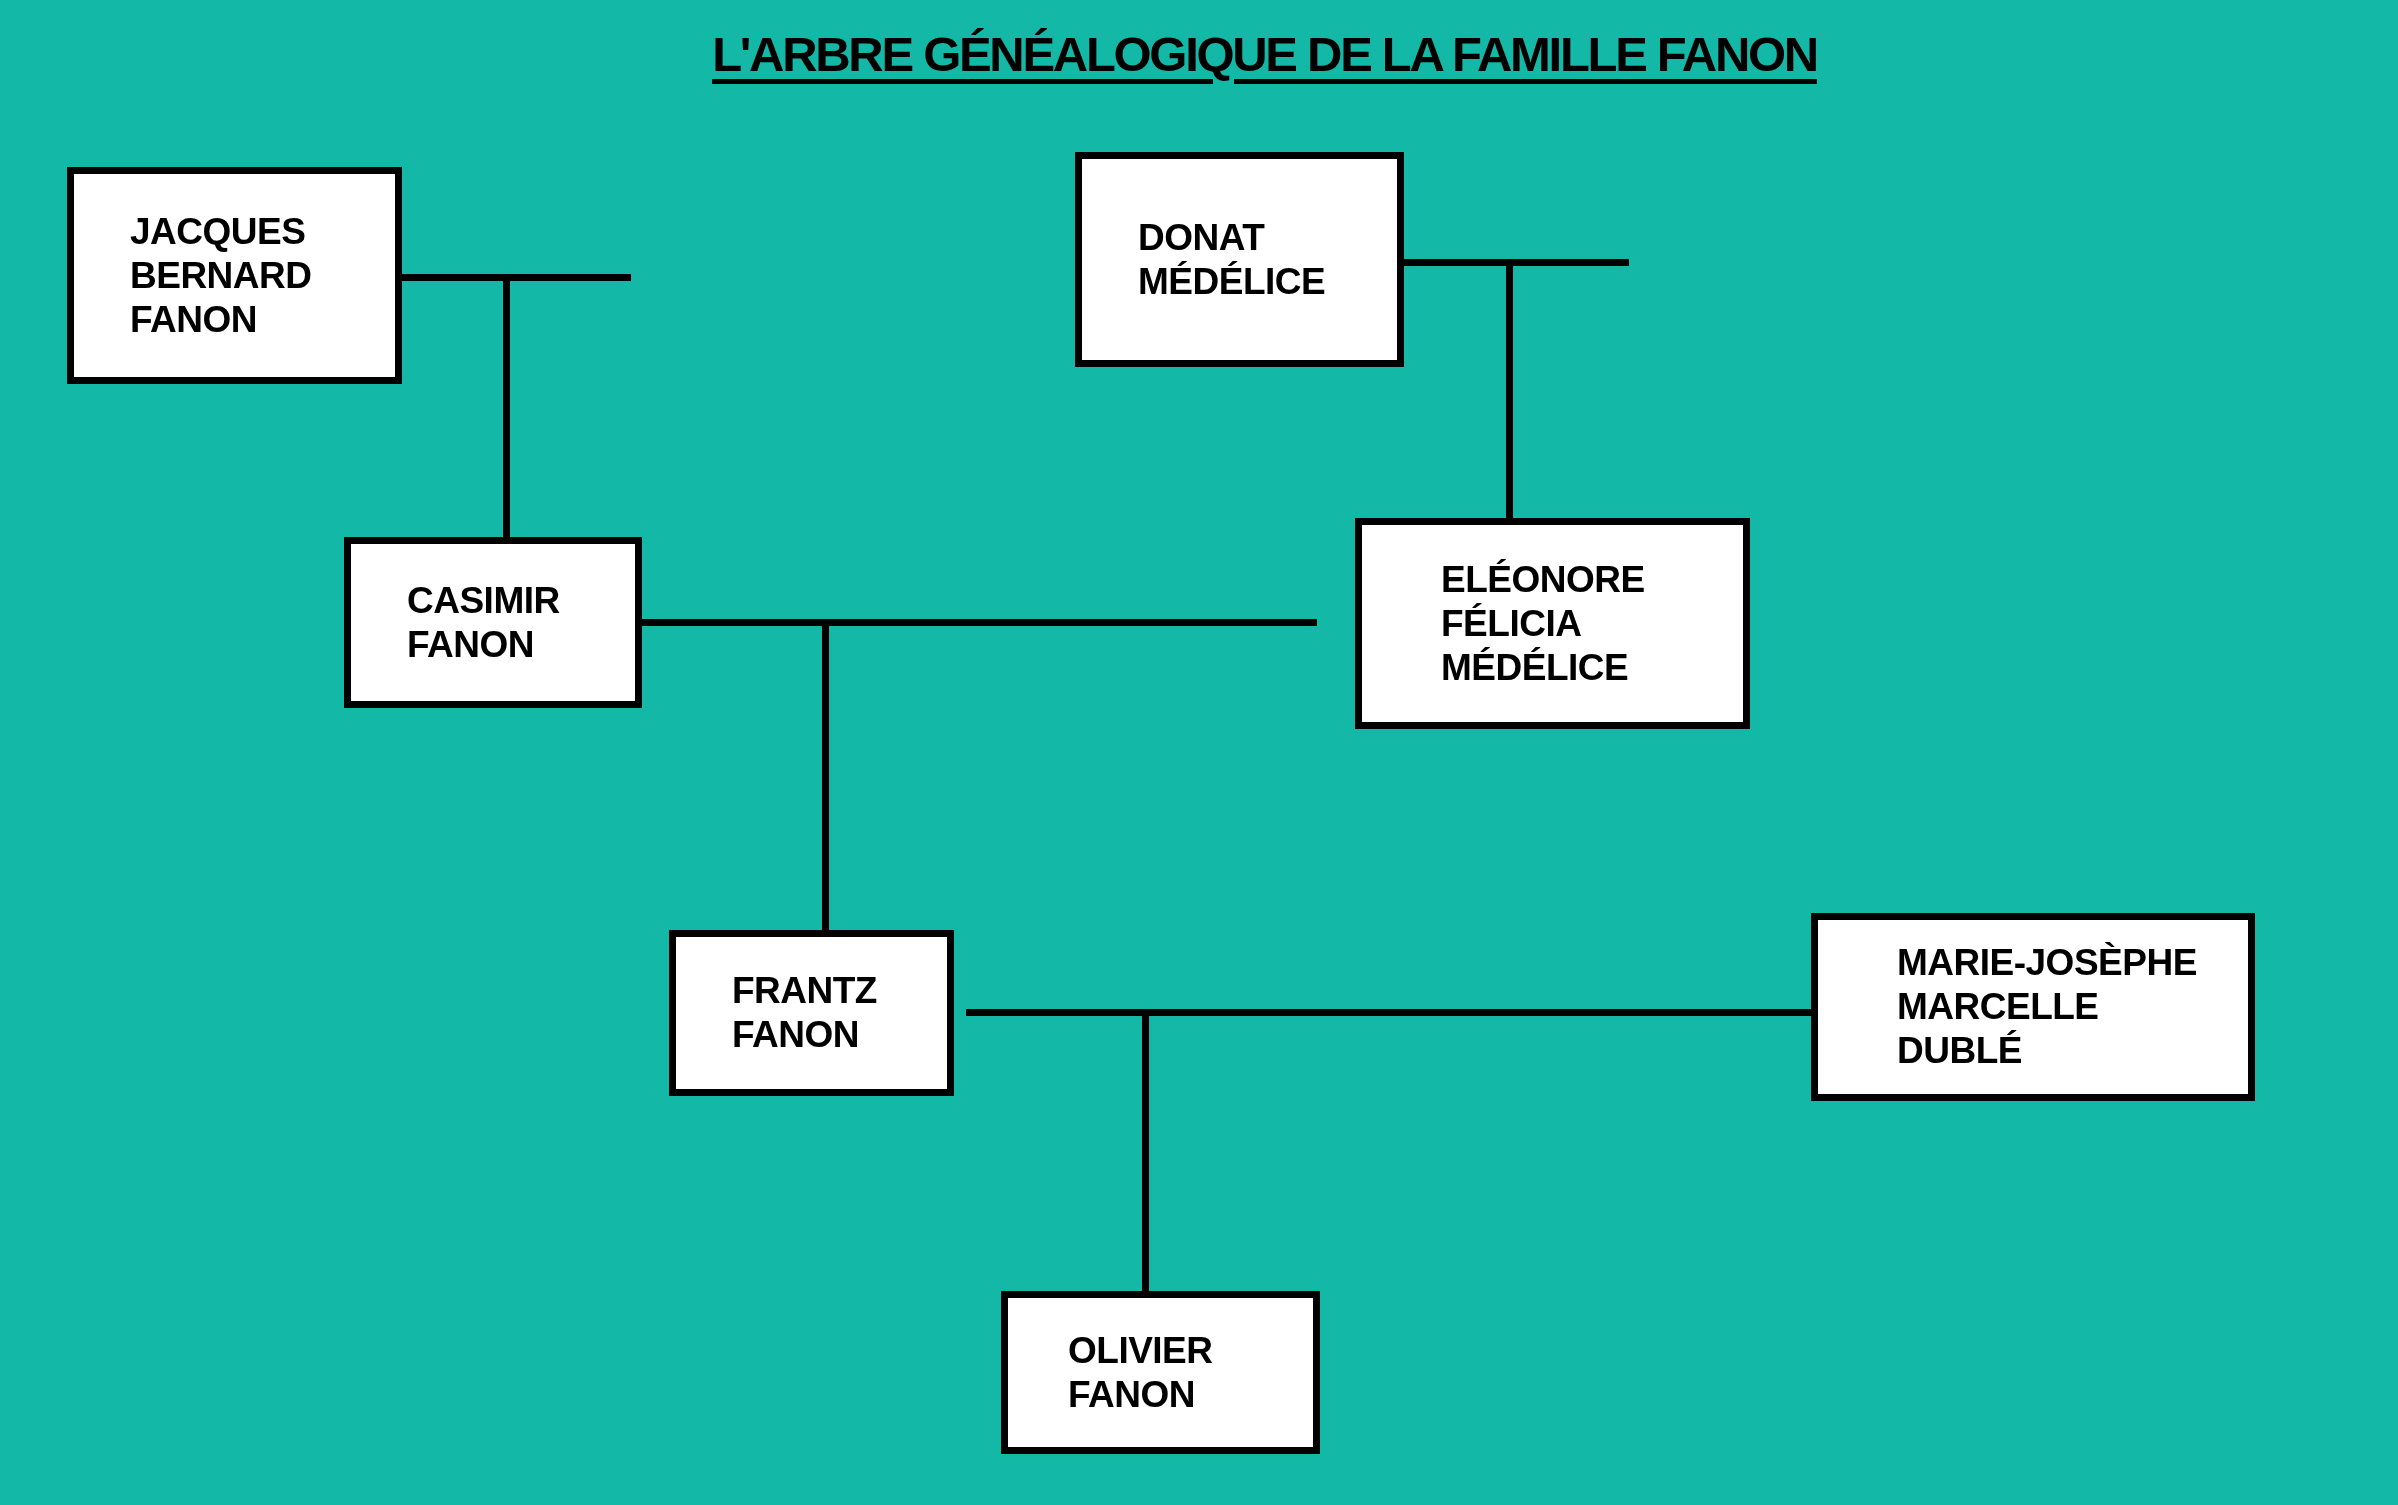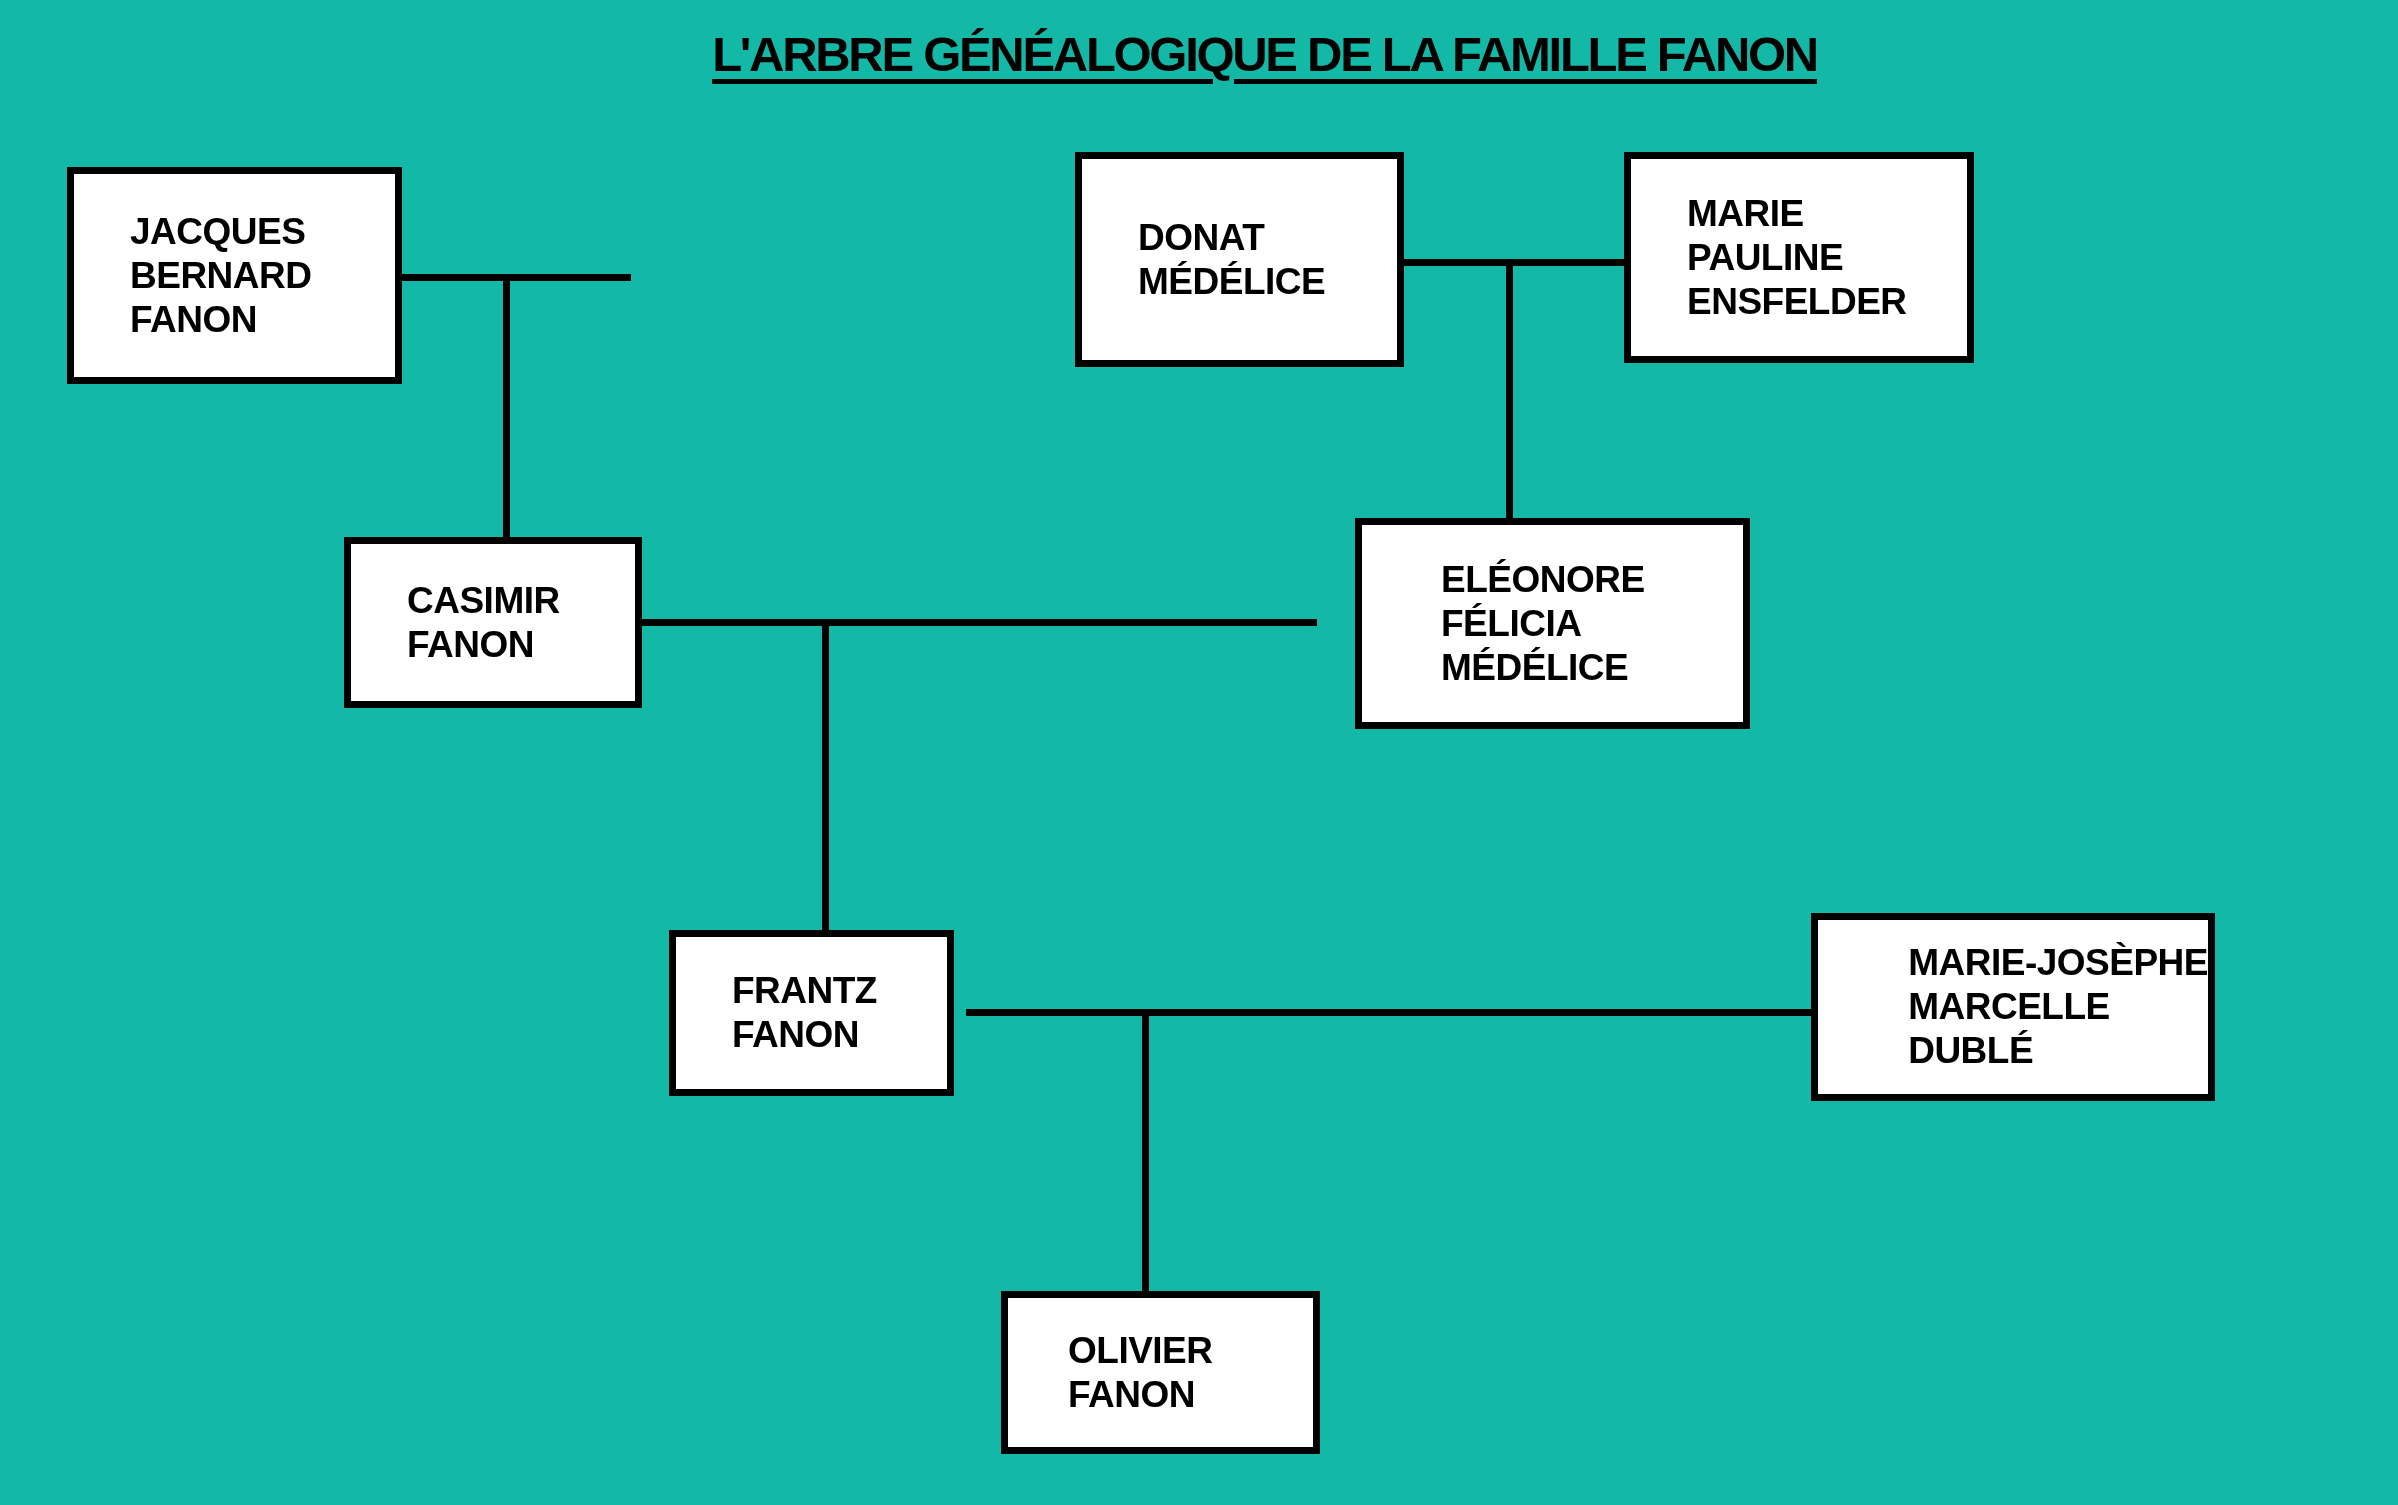--- a/index.html
+++ b/index.html
@@ -47,21 +47,21 @@
   .node-label { white-space: pre-line; }
 
   
   .node--jacques       { left: 67px;   top: 167px;  width: 335px; height: 217px; }
   .node--francoise     { left: 626px;  top: 169px;  width: 350px; height: 211px; }
   .node--donat         { left: 1075px; top: 152px;  width: 329px; height: 215px; }
   .node--marie-pauline { left: 1624px; top: 152px;  width: 350px; height: 211px; }
   .node--casimir       { left: 344px;  top: 537px;  width: 298px; height: 171px; }
   .node--eleonore      { left: 1312px; top: 518px;  width: 395px; height: 211px; margin-left: 43px; }
   .node--frantz        { left: 669px;  top: 930px;  width: 285px; height: 166px; }
-  .node--marie-josephe { left: 1811px; top: 913px;  width: 404px; height: 188px; justify-content: flex-end; }
+  .node--marie-josephe { left: 1811px; top: 913px;  width: 444px; height: 188px; }
   .node--olivier       { left: 1001px; top: 1291px; width: 319px; height: 163px; }
 
   
   .line--jf-h  { left: 397px;  top: 274px;  width: 234px; height: 6.6px; }
   .line--jf-v  { left: 503px;  top: 274px;  width: 6.6px;   height: 269px; }
   .line--dm-h  { left: 1398px; top: 259px;  width: 231px; height: 6.6px; }
   .line--dm-v  { left: 1506px; top: 259px;  width: 6.6px;   height: 265px; }
   .line--ce-h  { left: 636px;  top: 619px;  width: 681px; height: 6.6px; }
   .line--ce-v  { left: 822px;  top: 619px;  width: 6.6px;   height: 317px; }
   .line--fm-h  { left: 966px; top: 1009px; width: 851px; height: 6.6px; }
@@ -85,25 +85,20 @@
 
   <div class="node node--jacques">
     <span class="node-label">JACQUES
 BERNARD
 FANON</span>
   </div>
   <div class="node node--donat">
     <span class="node-label">DONAT
 MÉDÉLICE</span>
   </div>
-  <div class="node node--marie-pauline">
-    <span class="node-label">MARIE
-PAULINE
-ENSFELDER</span>
-  </div>
   <div class="node node--casimir">
     <span class="node-label">CASIMIR
 FANON</span>
   </div>
   <div class="node node--eleonore node--inset">
     <span class="node-label">ELÉONORE
 FÉLICIA
 MÉDÉLICE</span>
   </div>
   <div class="node node--frantz">

